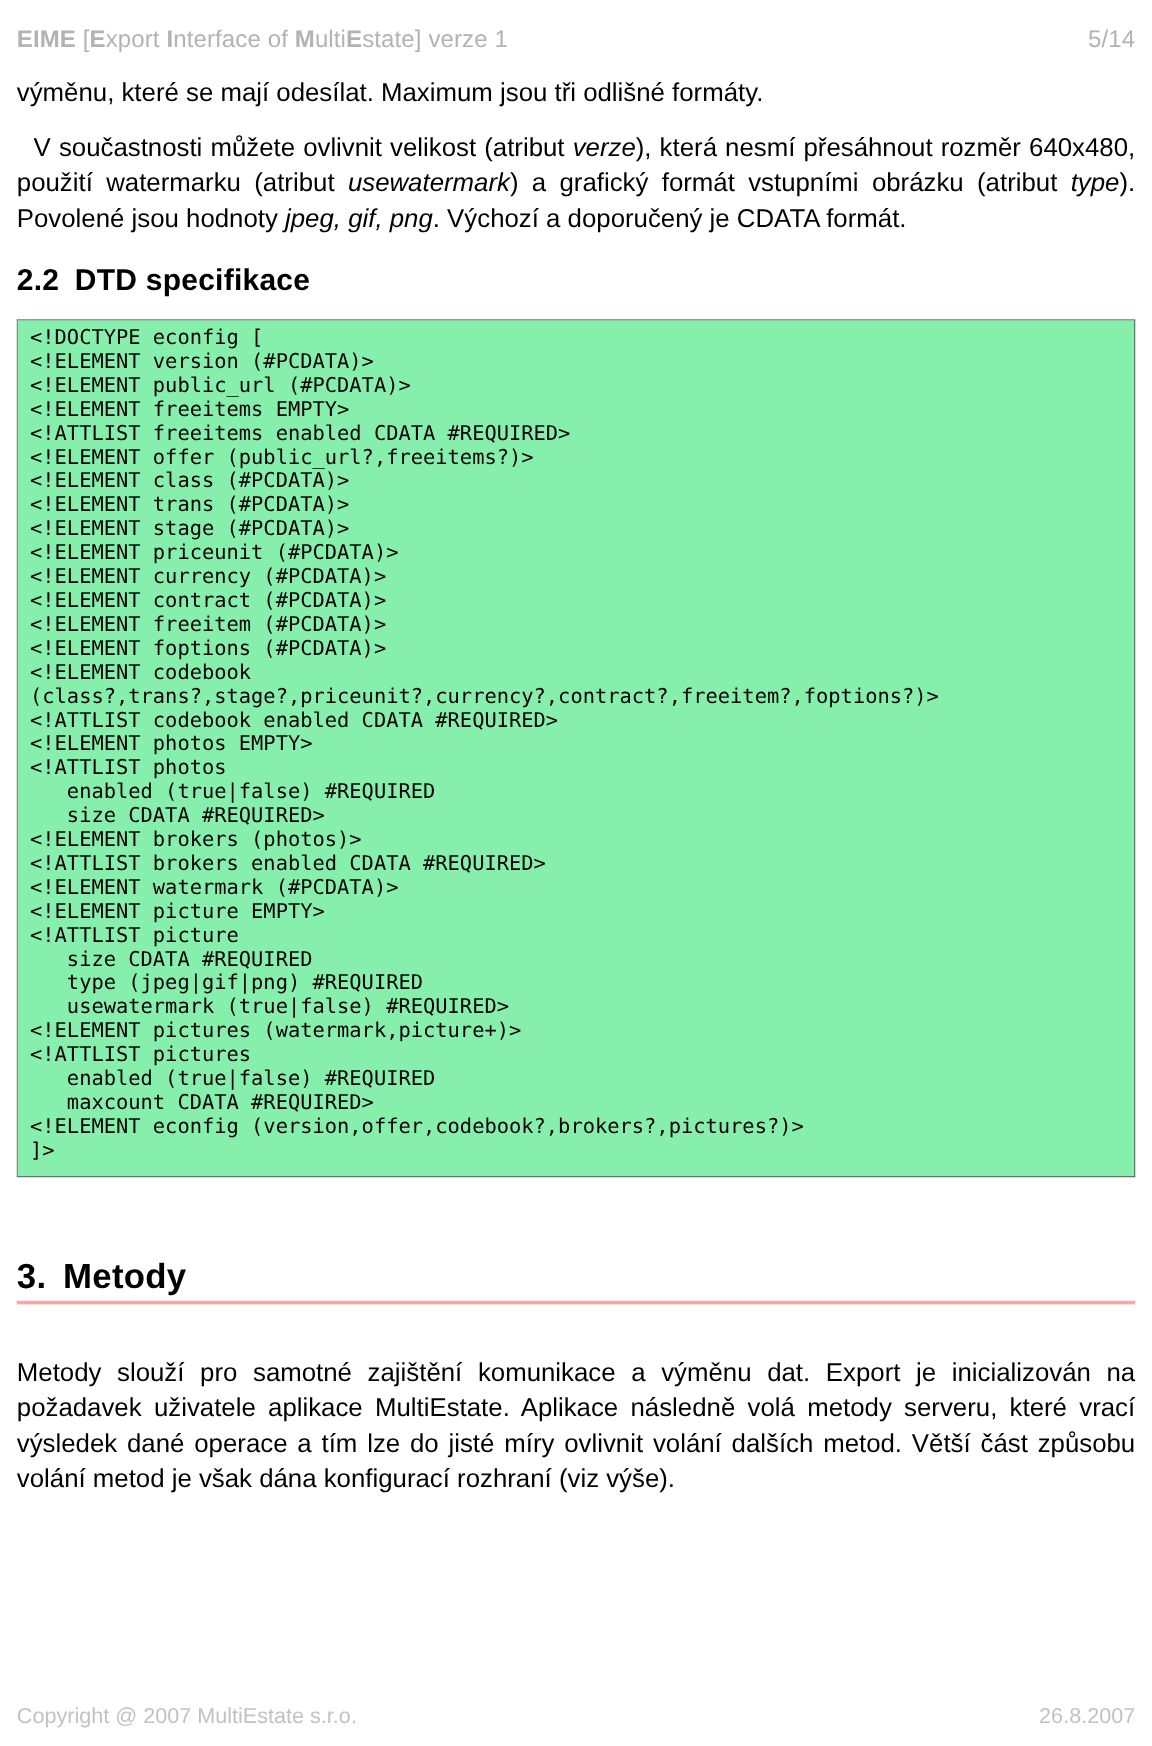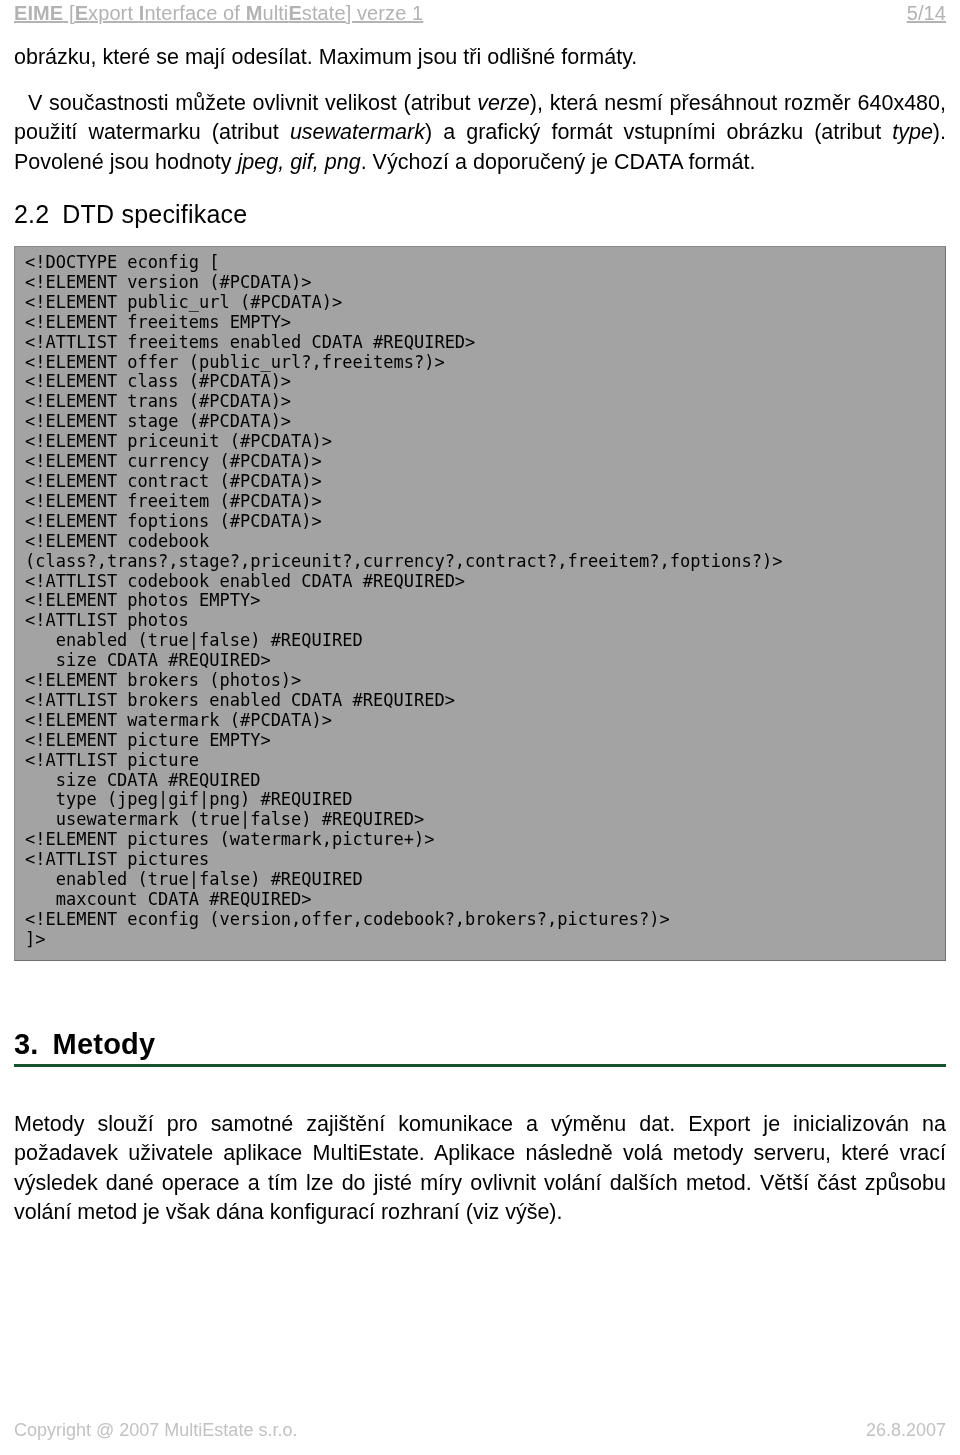--- a/index.html
+++ b/index.html
@@ -26,23 +26,22 @@
   }
 
   
   .doc-header {
     display: flex;
     align-items: baseline;
     justify-content: space-between;
     color: #b3b3b3;
     font-size: 20px;
     line-height: 26px;
-    padding-top: 0;
+    padding-top: 20px;
     letter-spacing: 0.1px;
-    text-decoration: underline;
   }
   .doc-header .hdr-title { white-space: nowrap; }
   .doc-header .hdr-title b { font-weight: bold; }
   .doc-header .hdr-page { white-space: nowrap; }
 
   
   .para {
     font-size: 21.5px;
     line-height: 29.5px;
     text-align: justify;
@@ -52,40 +51,40 @@
   .para i { font-style: italic; }
   .para.first { margin-top: 17px; }
   .para.indent { text-indent: 14px; }
   .gap-sm { height: 16px; }
   .gap-md { height: 22px; }
 
   
   h2.sec-heading {
     font-size: 25px;
     line-height: 30px;
-    font-weight: normal;
+    font-weight: bold;
     margin: 0;
     letter-spacing: 0.2px;
   }
   h2.sec-heading .num { margin-right: 13px; }
 
   h1.chapter-heading {
     font-size: 29px;
     line-height: 34px;
     font-weight: bold;
     margin: 0;
     padding-bottom: 3px;
-    border-bottom: 3px solid #14532d;
+    border-bottom: 3px solid #fca5a5;
     letter-spacing: 0.2px;
   }
   h1.chapter-heading .num { margin-right: 14px; }
 
   
   .code-block {
-    background: #a3a3a3;
+    background: #86efac;
     border: 1px solid #8c8c8c;
     border-right-color: #6f6f6f;
     border-bottom-color: #6f6f6f;
     margin: 0;
     padding: 6px 8px 10px 10px;
     font-family: "DejaVu Sans Mono", monospace;
     font-size: 17px;
     line-height: 19.9px;
     white-space: pre;
     color: #000;
@@ -109,21 +108,21 @@
 </head>
 <body>
 
 <div class="page">
 
   <div class="doc-header">
     <div class="hdr-title"><b>EIME</b><span> [</span><b>E</b><span>xport </span><b>I</b><span>nterface of </span><b>M</b><span>ulti</span><b>E</b><span>state] verze 1</span></div>
     <div class="hdr-page">5/14</div>
   </div>
 
-  <p class="para first">obrázku, které se mají odesílat. Maximum jsou tři odlišné formáty.</p>
+  <p class="para first">výměnu, které se mají odesílat. Maximum jsou tři odlišné formáty.</p>
 
   <div class="gap-sm"></div>
 
   <p class="para indent"><span>V součastnosti můžete ovlivnit velikost (atribut </span><i>verze</i><span>), která nesmí přesáhnout rozměr 640x480, použití watermarku (atribut </span><i>usewatermark</i><span>) a grafický formát vstupními obrázku (atribut </span><i>type</i><span>). Povolené jsou hodnoty </span><i>jpeg, gif, png</i><span>. Výchozí a doporučený je CDATA formát.</span></p>
 
   <div class="gap-md"></div>
 
   <h2 class="sec-heading"><span class="num">2.2</span><span>DTD specifikace</span></h2>
 
   <div style="height:17px"></div>

